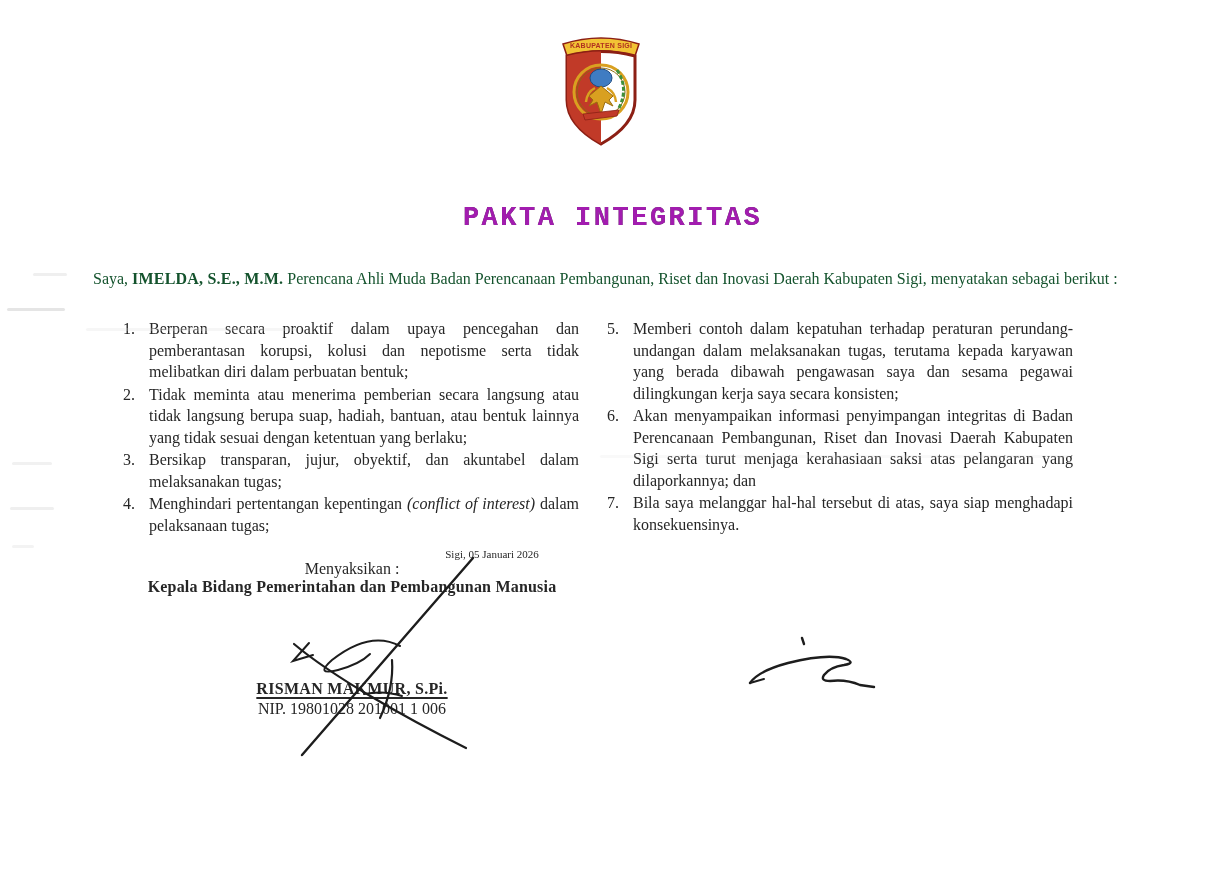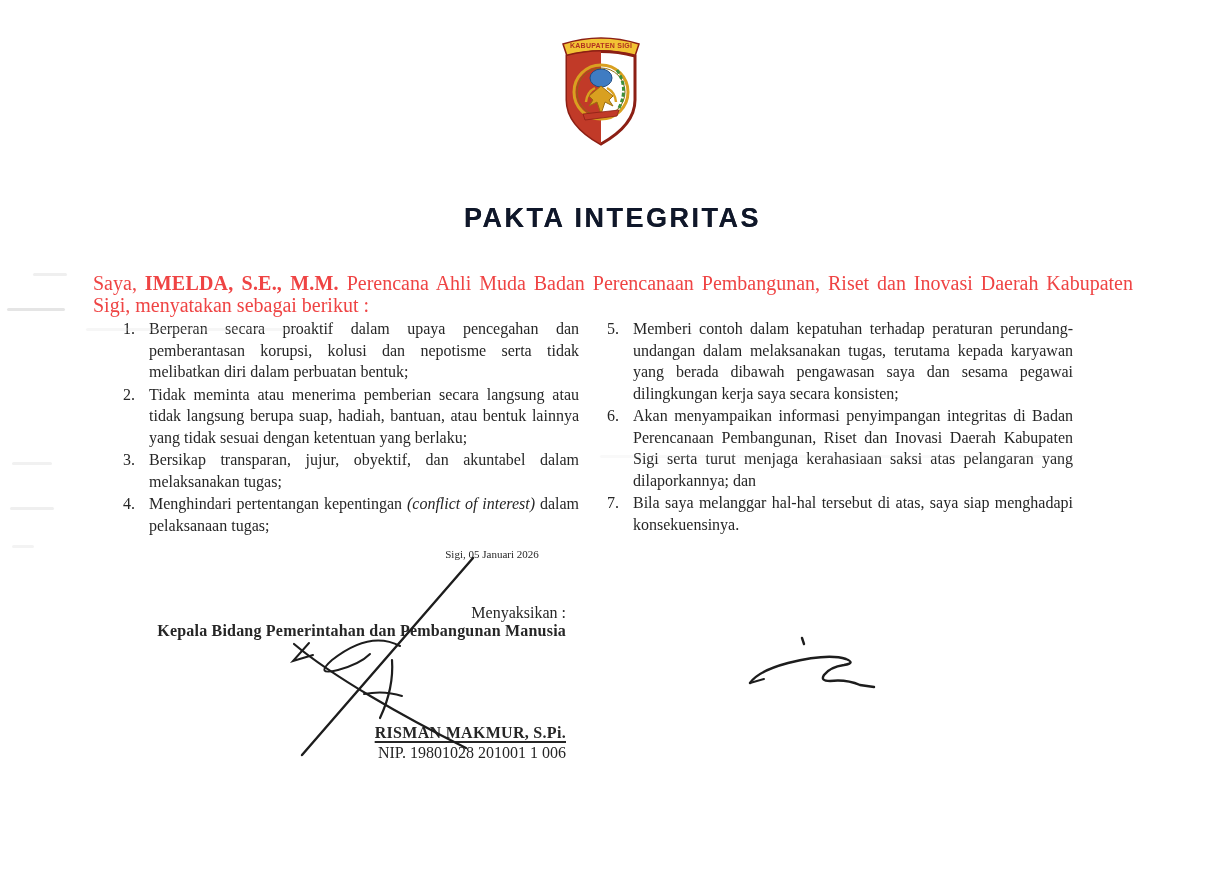--- a/index.html
+++ b/index.html
@@ -14,49 +14,49 @@
   
   .logo{position:absolute;left:551px;top:30px;width:100px;height:118px;}
 
   
   .org{
     position:absolute;left:0;top:148px;width:1225px;text-align:center;
     font-weight:bold;font-size:18px;line-height:22px;letter-spacing:.2px;color:#242424;
   }
   .doc-title{
     position:absolute;left:0;top:203px;width:1225px;text-align:center;
-    font-family:Liberation Sans, sans-serif;font-weight:bold;font-size:27px;
-    letter-spacing:2.5px;color:#0f172a;text-shadow:0 0 .5px #444;
+    font-family:Liberation Mono, monospace;font-weight:bold;font-size:27px;
+    letter-spacing:2.5px;color:#a21caf;text-shadow:0 0 .5px #444;
   }
 
   
   .intro{
     position:absolute;left:93px;top:252px;width:1040px;
-    font-size:20px;line-height:22px;text-align:justify;color:#ef4444;
+    font-size:16px;line-height:22px;text-align:justify;color:#14532d;
   }
   .intro b{letter-spacing:.2px;}
 
   
   .cols{
     position:absolute;left:123px;top:318px;width:950px;
     display:flex;gap:28px;font-size:16px;line-height:21.5px;color:#262626;
   }
   .col-left{width:456px;flex:0 0 auto;}
   .col-right{width:466px;flex:0 0 auto;}
   .li{display:flex;margin:0 0 1px 0;}
   .li .num{width:26px;flex:0 0 auto;}
   .li .txt{flex:1;text-align:justify;}
 
   
   .date-line{
     position:absolute;left:0;top:548px;width:984px;text-align:center;
     font-size:11px;color:#262626;
   }
   .sig-block{position:absolute;font-size:16px;color:#262626;text-align:center;}
-  .sig-witness{left:138px;top:604px;width:428px;text-align:right;}
+  .sig-witness{left:138px;top:560px;width:428px;}
   .sig-declarant{left:700px;top:592px;width:256px;}
   .sig-role{font-weight:bold;letter-spacing:.2px;}
   .sig-name{
     font-weight:bold;text-decoration:underline;
     text-decoration-thickness:1.5px;text-underline-offset:3px;letter-spacing:.3px;
   }
   .sig-nip{margin-top:2px;}
   .gap-witness{height:84px;}
   .gap-declarant{height:85px;}
 

